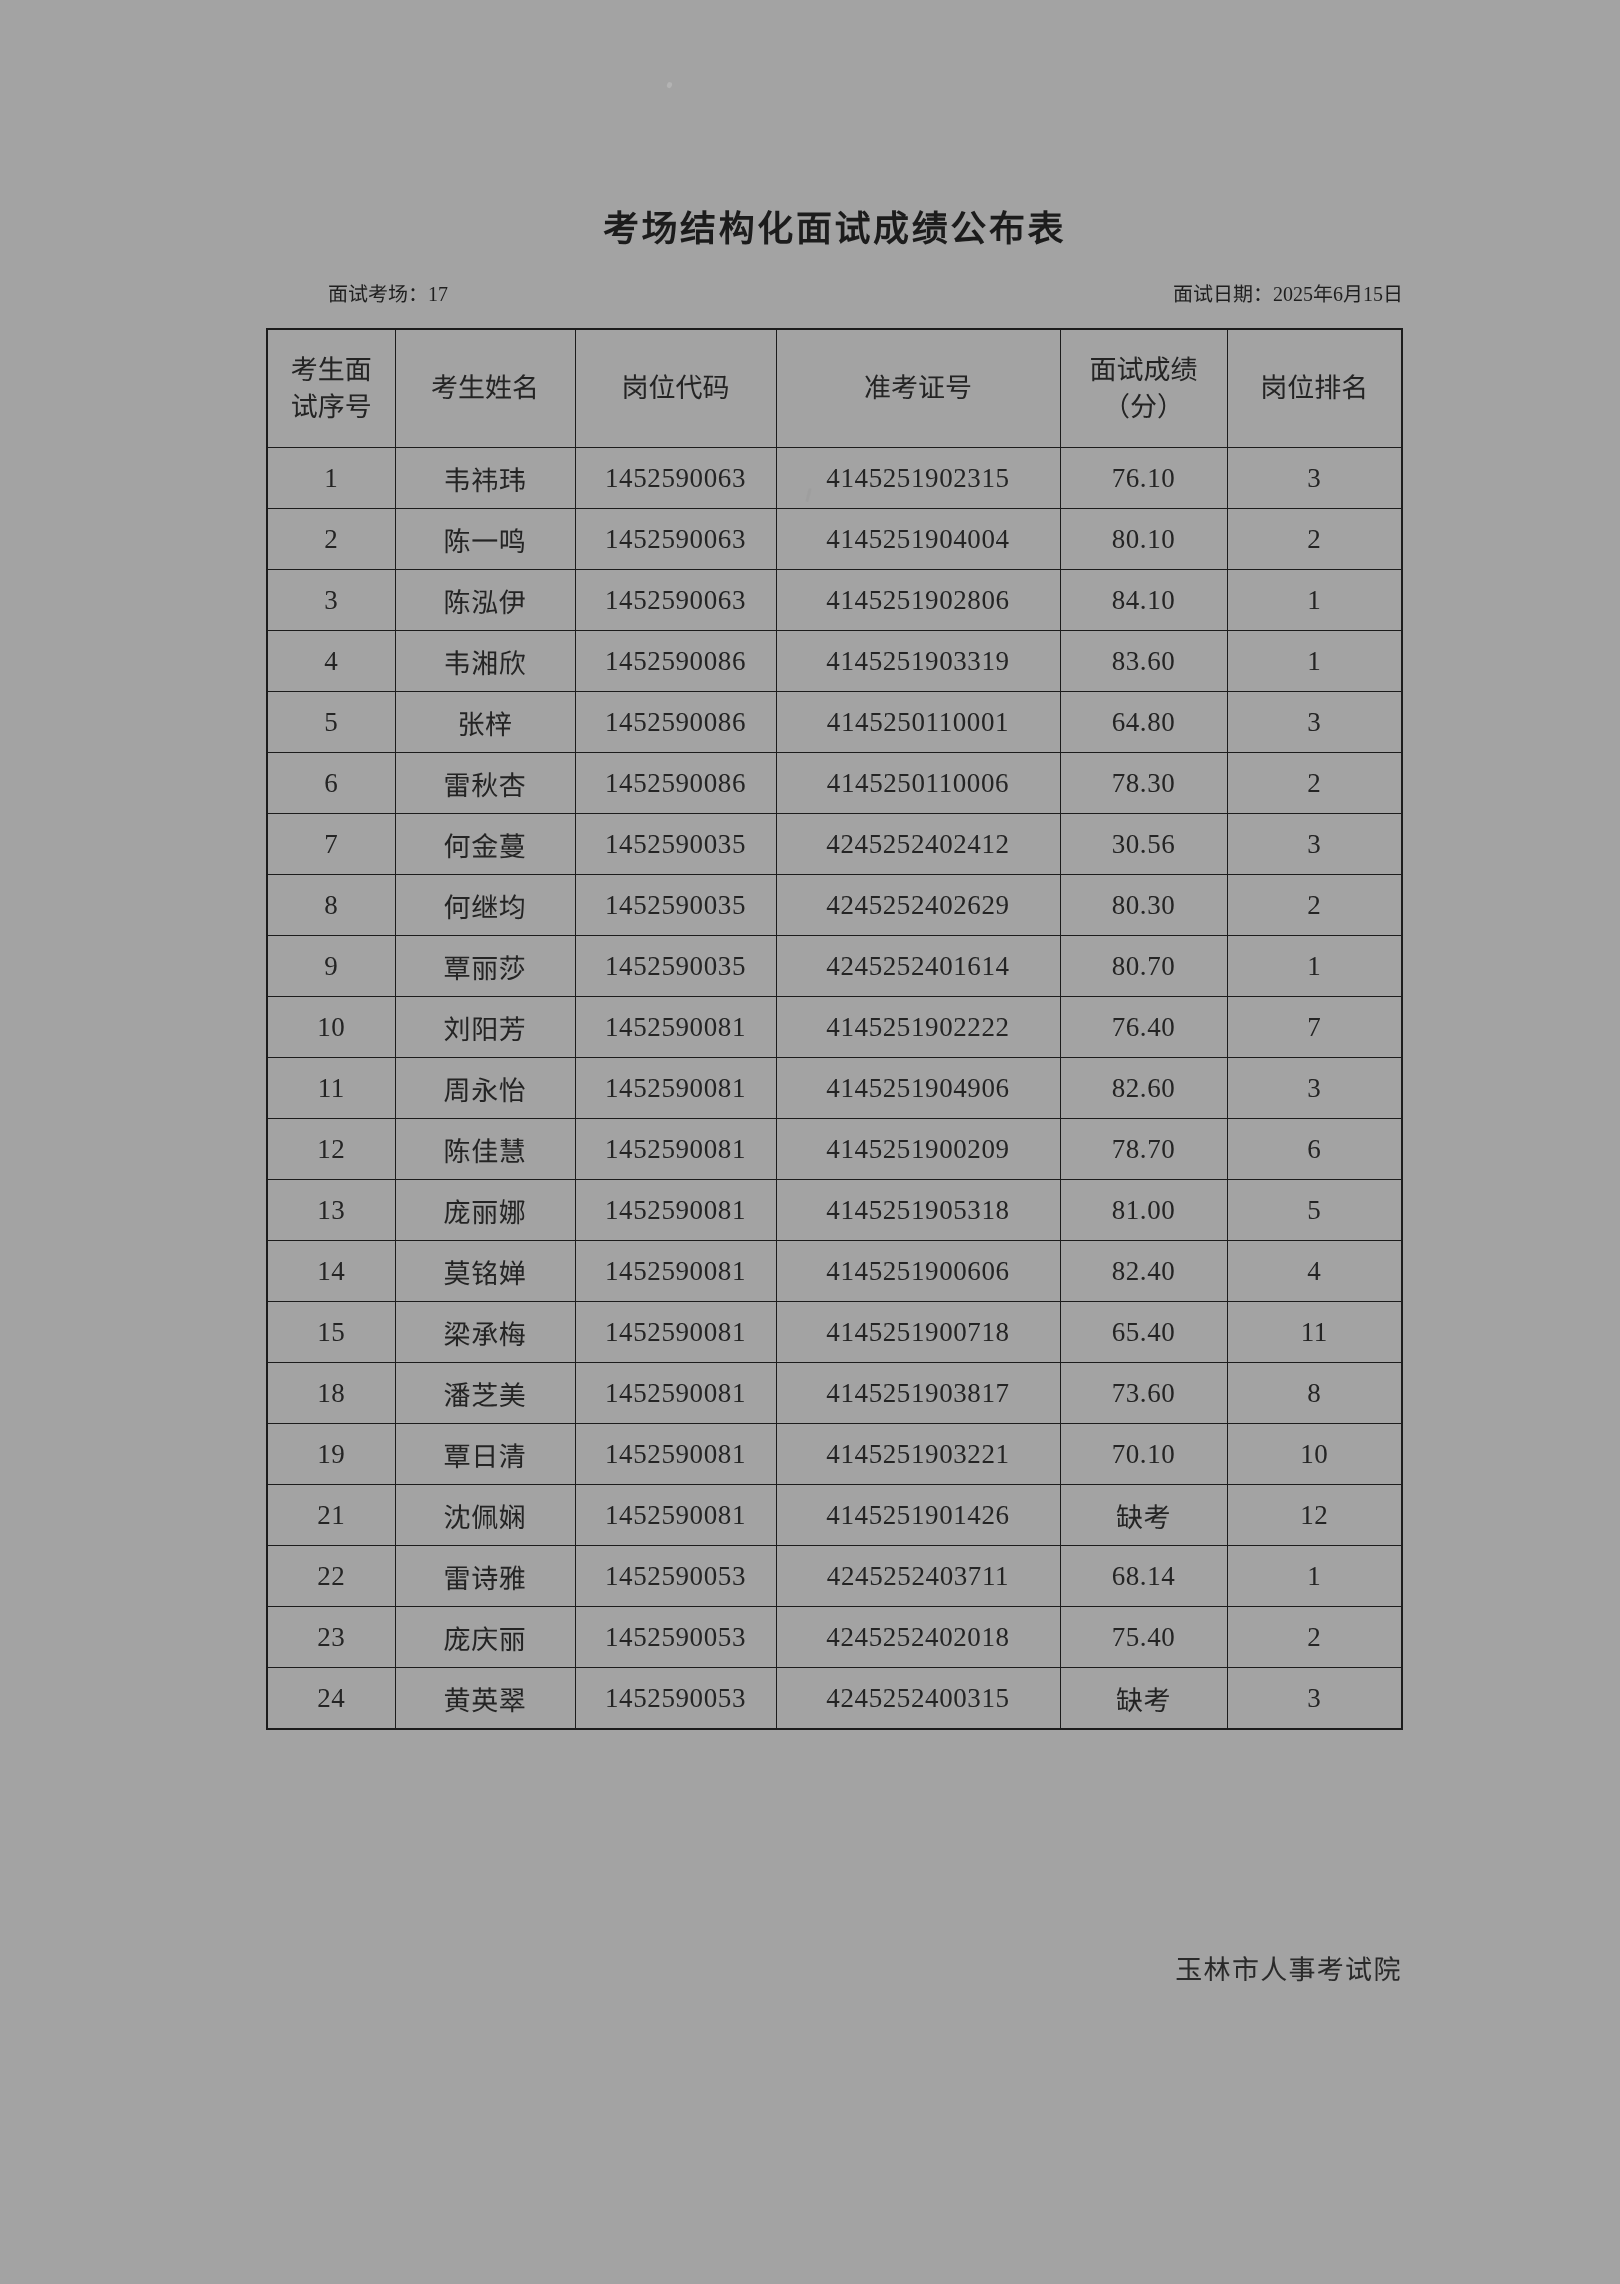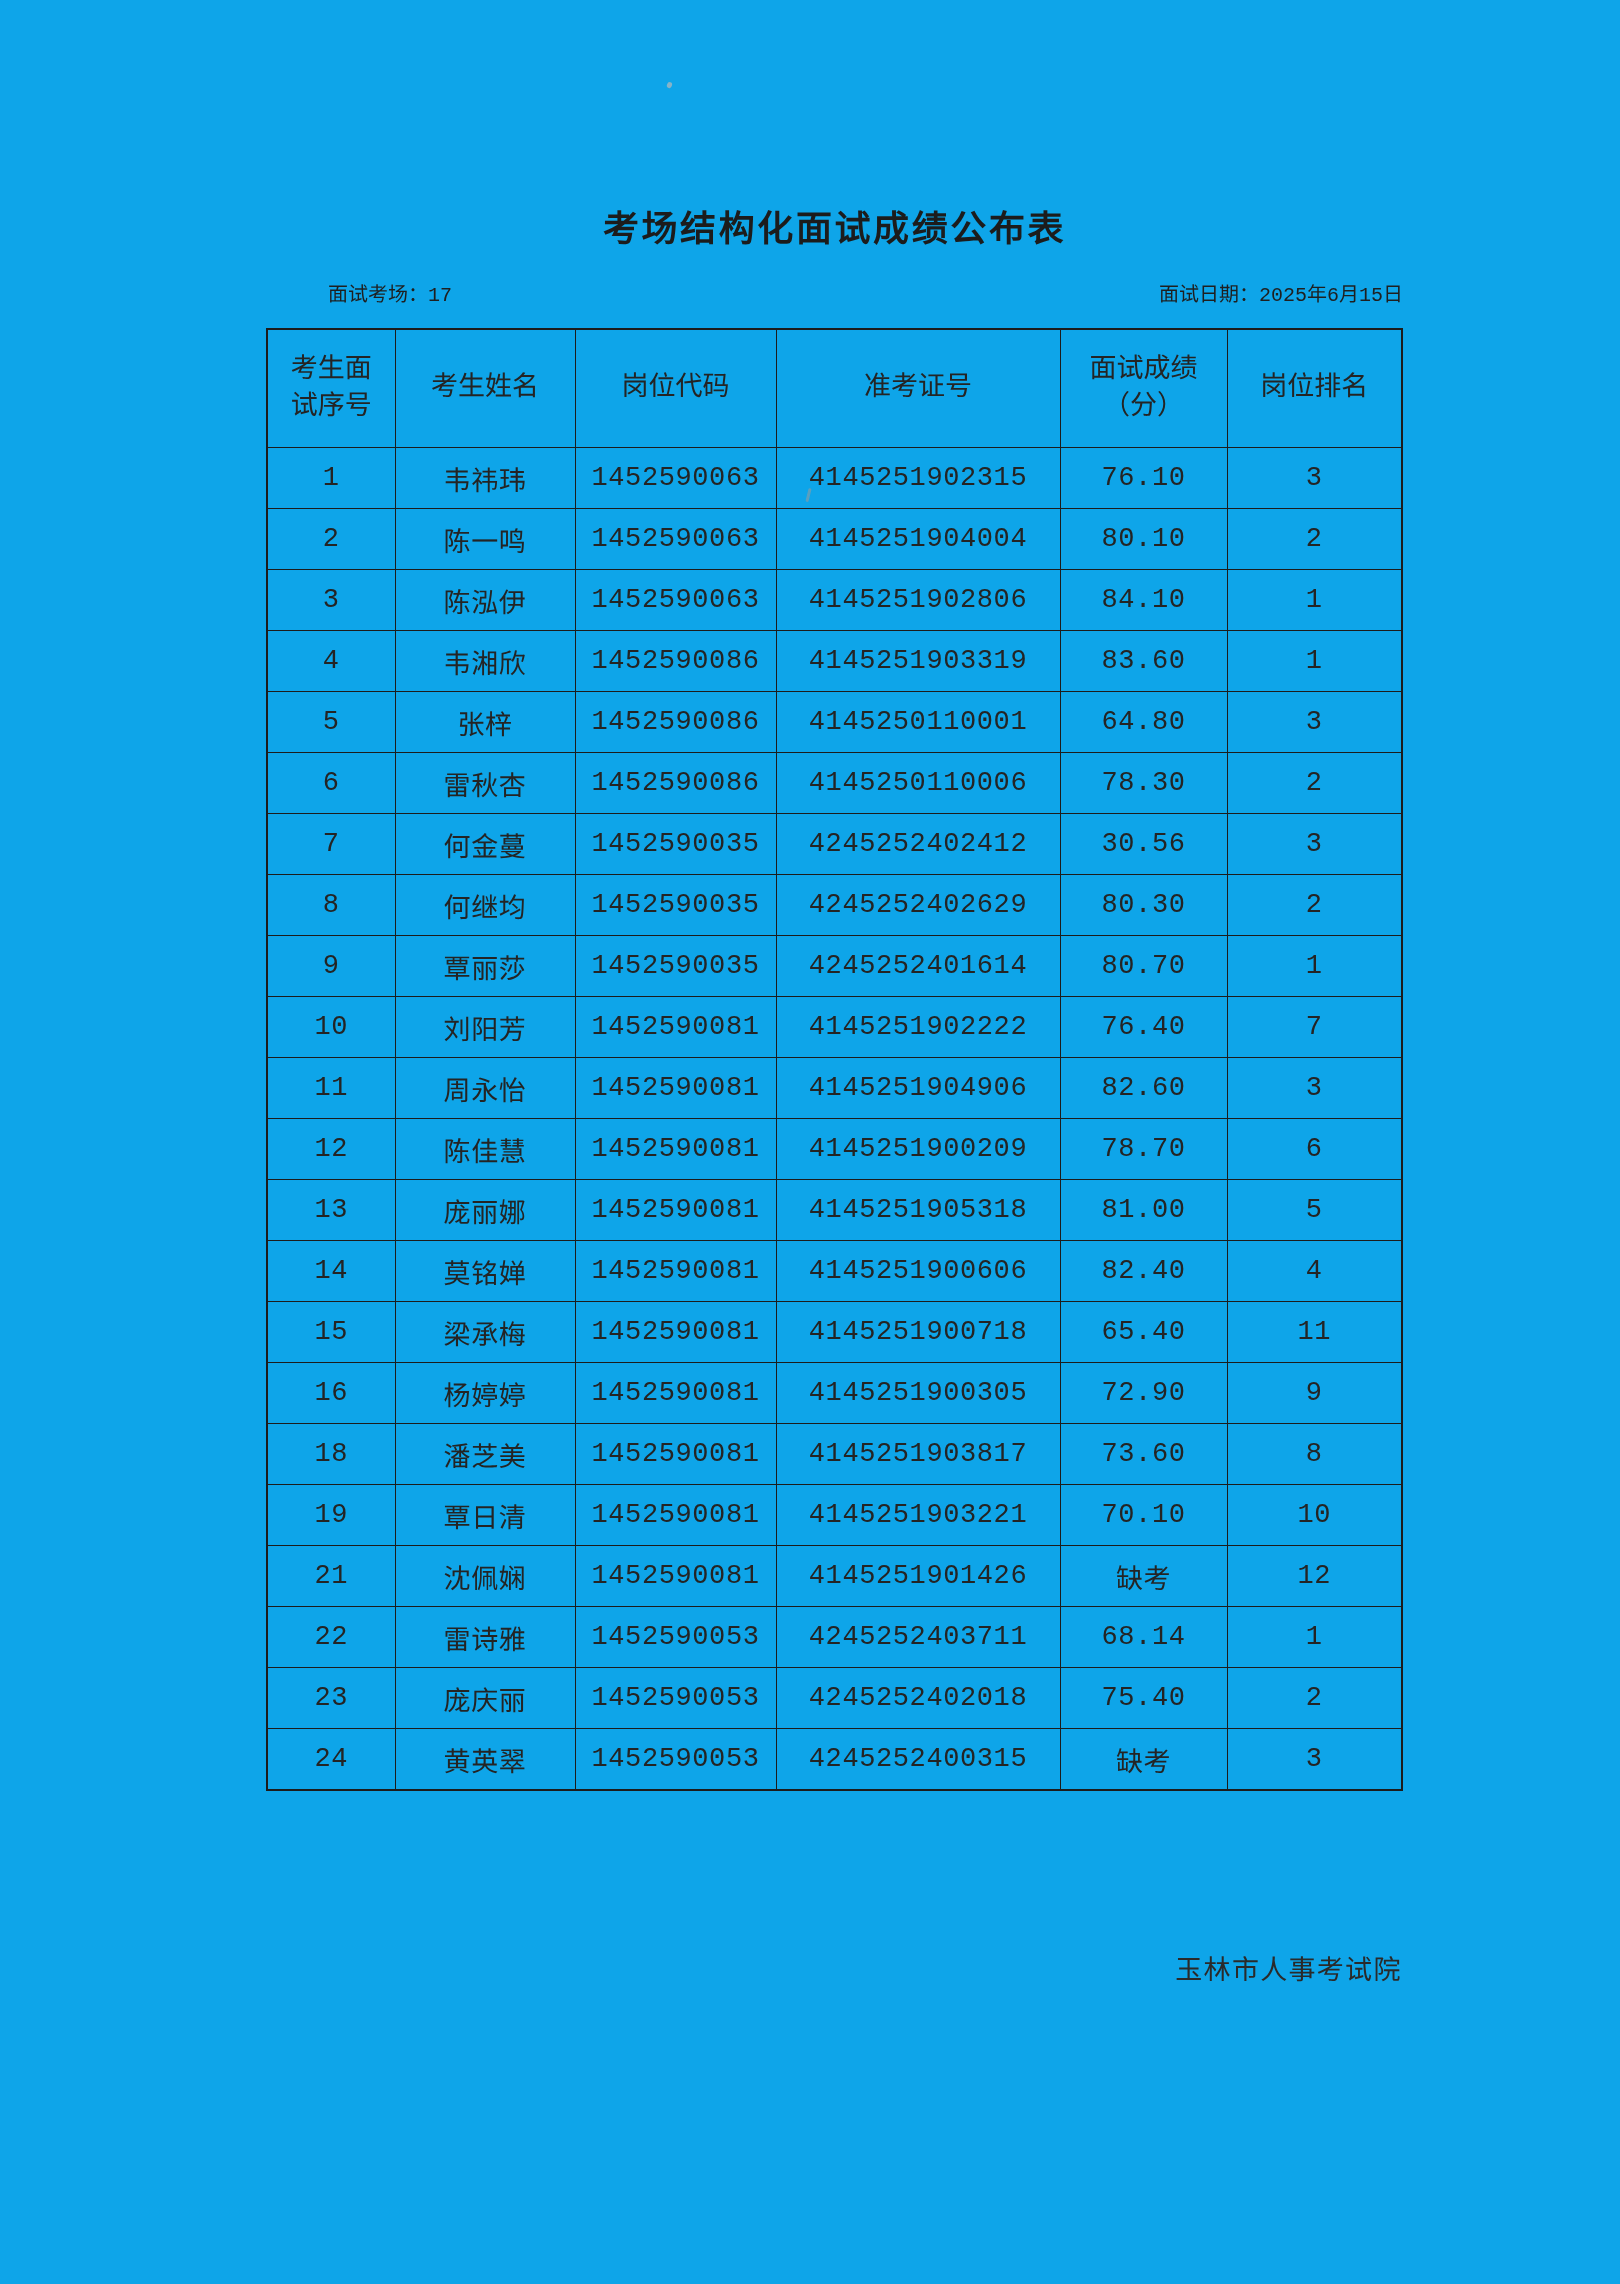--- a/index.html
+++ b/index.html
@@ -4,23 +4,23 @@
 <style>
   html, body {
     margin: 0;
     padding: 0;
     background: #e8e8e8;
   }
   .page {
     position: relative;
     width: 1621px;
     height: 2284px;
-    background: #0ea5e9;
+    background: #a3a3a3;
     overflow: hidden;
-    font-family: Liberation Mono, monospace;
+    font-family: Liberation Serif, serif;
     color: #222;
   }
   .content {
     position: absolute;
     left: 266px;
     top: 0;
     width: 1137px;
   }
   .doc-title {
     position: absolute;
@@ -261,28 +261,20 @@
           </tr>
           <tr>
             <td class="cell-seq-no">15</td>
             <td class="cell-candidate-name">梁承梅</td>
             <td class="cell-post-code">1452590081</td>
             <td class="cell-ticket-no">4145251900718</td>
             <td class="cell-score">65.40</td>
             <td class="cell-rank">11</td>
           </tr>
           <tr>
-            <td class="cell-seq-no">16</td>
-            <td class="cell-candidate-name">杨婷婷</td>
-            <td class="cell-post-code">1452590081</td>
-            <td class="cell-ticket-no">4145251900305</td>
-            <td class="cell-score">72.90</td>
-            <td class="cell-rank">9</td>
-          </tr>
-          <tr>
             <td class="cell-seq-no">18</td>
             <td class="cell-candidate-name">潘芝美</td>
             <td class="cell-post-code">1452590081</td>
             <td class="cell-ticket-no">4145251903817</td>
             <td class="cell-score">73.60</td>
             <td class="cell-rank">8</td>
           </tr>
           <tr>
             <td class="cell-seq-no">19</td>
             <td class="cell-candidate-name">覃日清</td>

